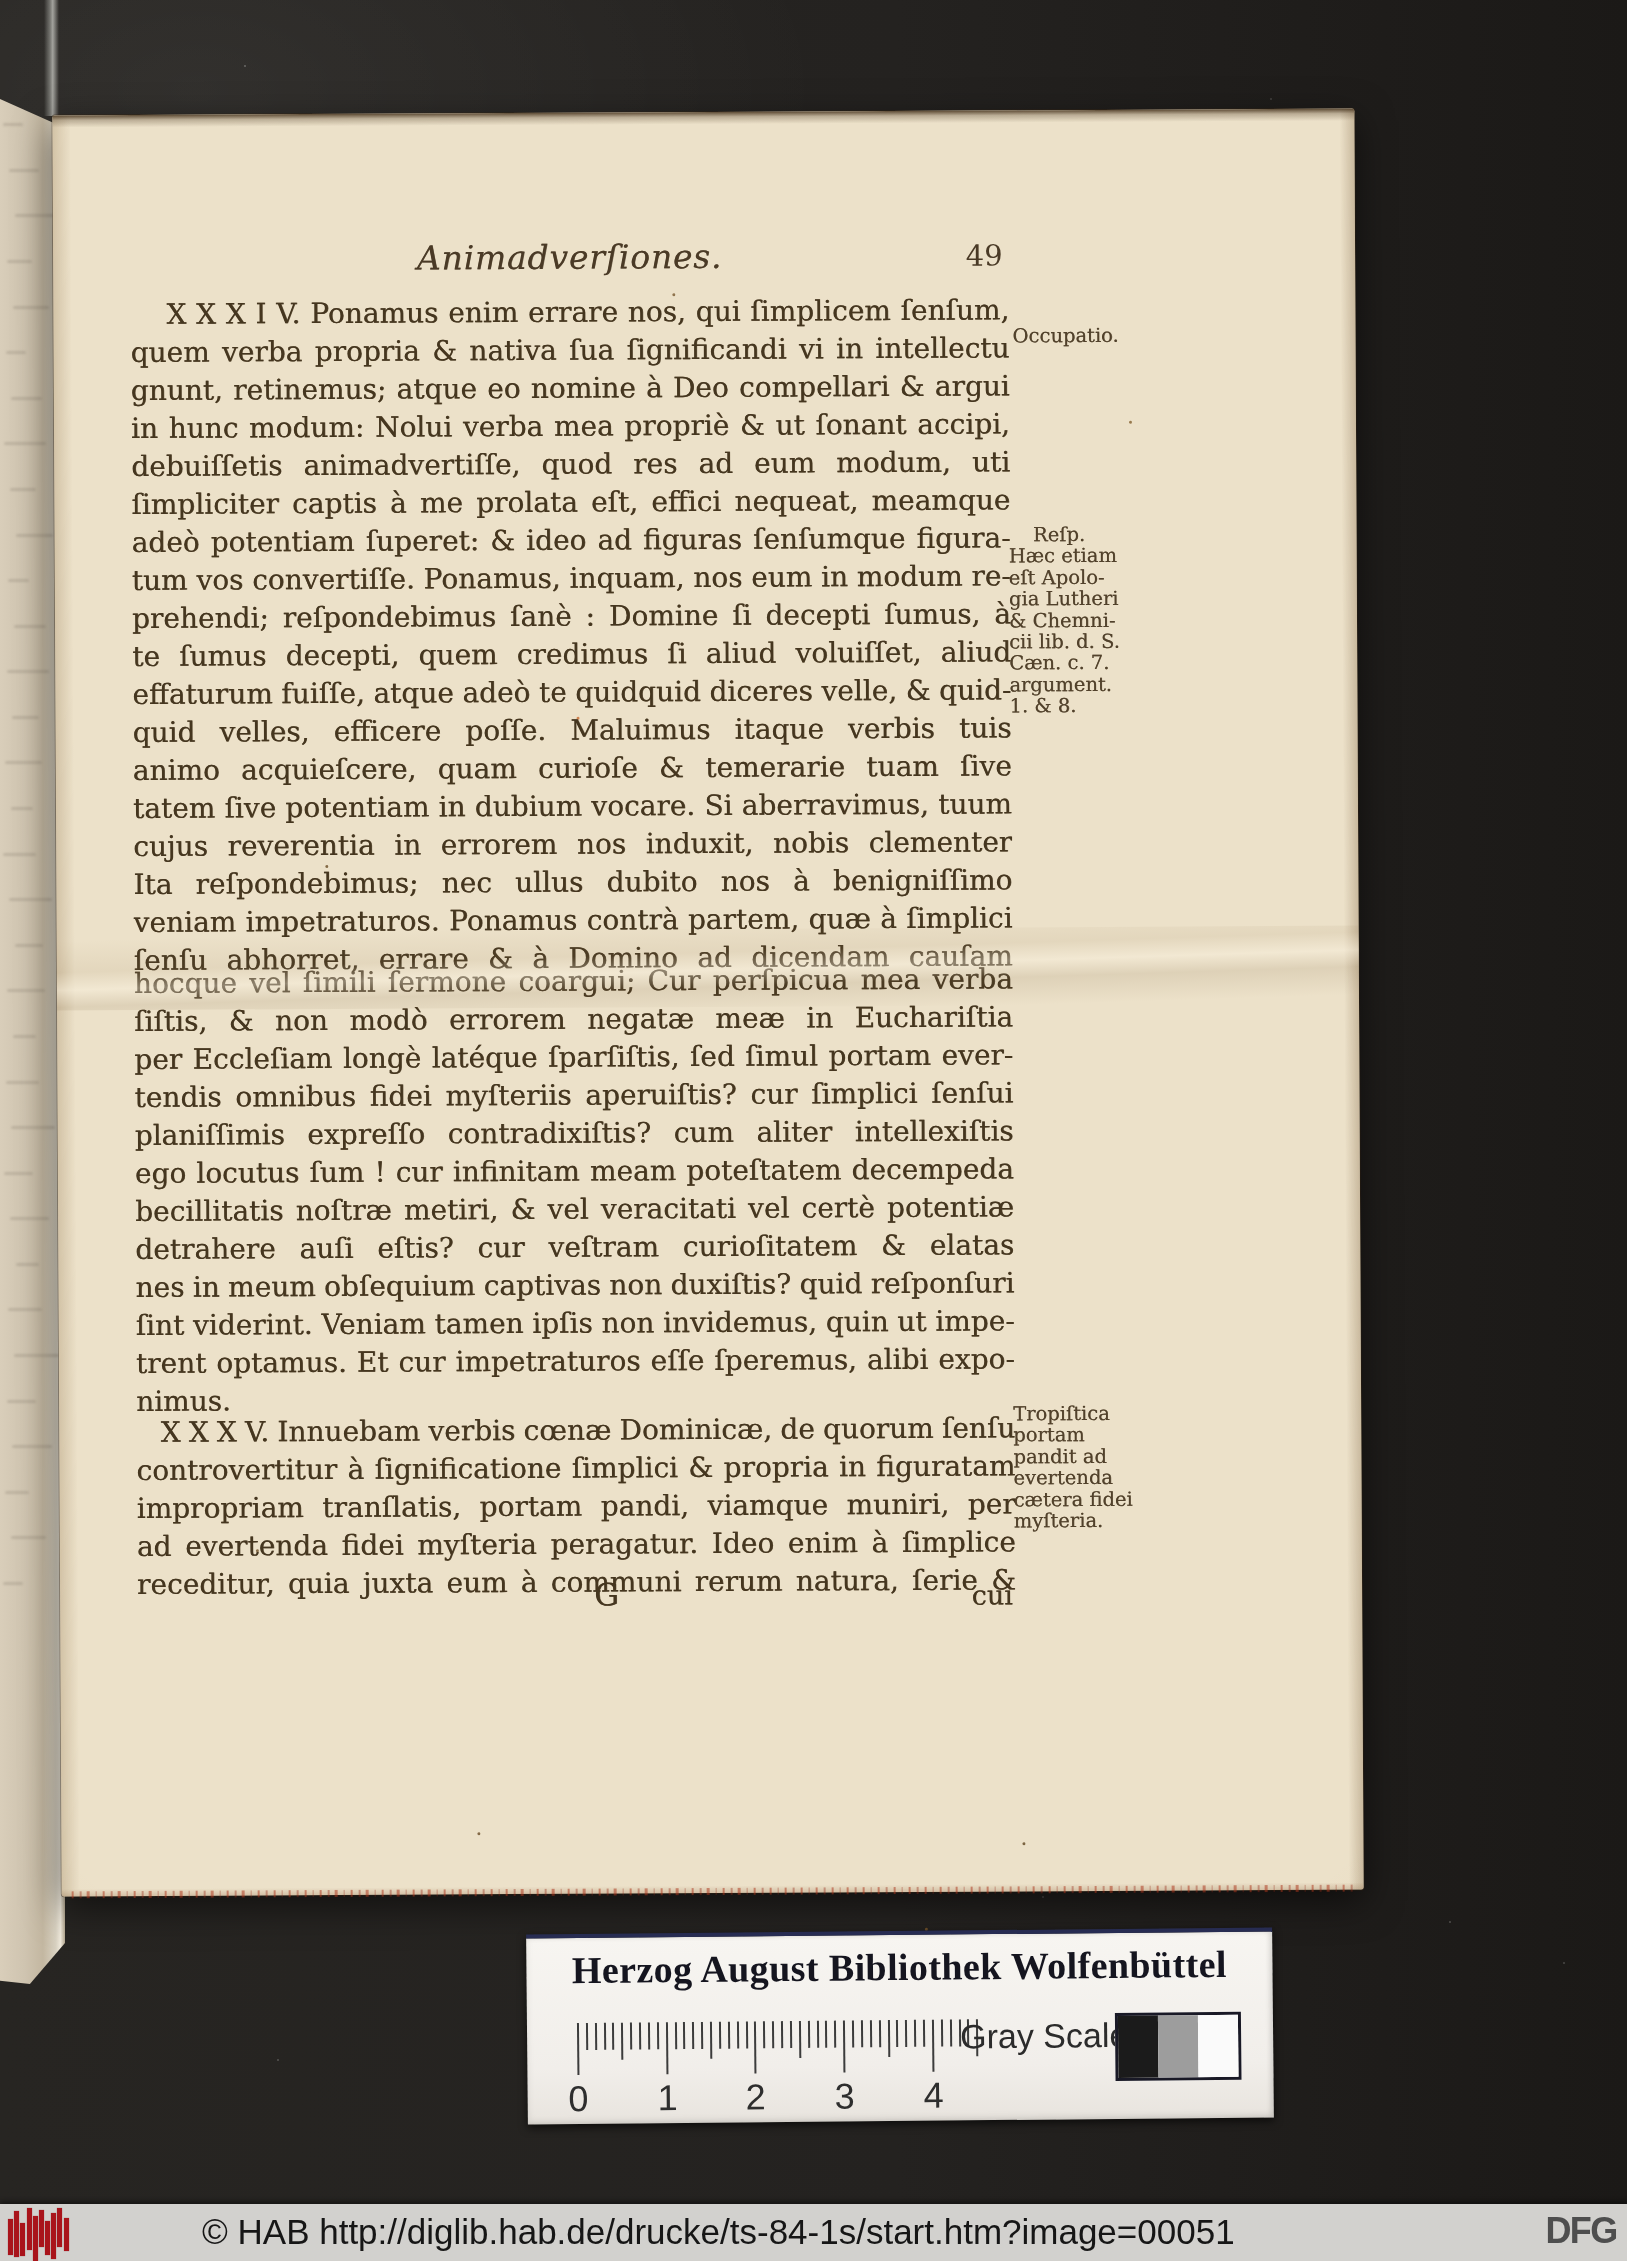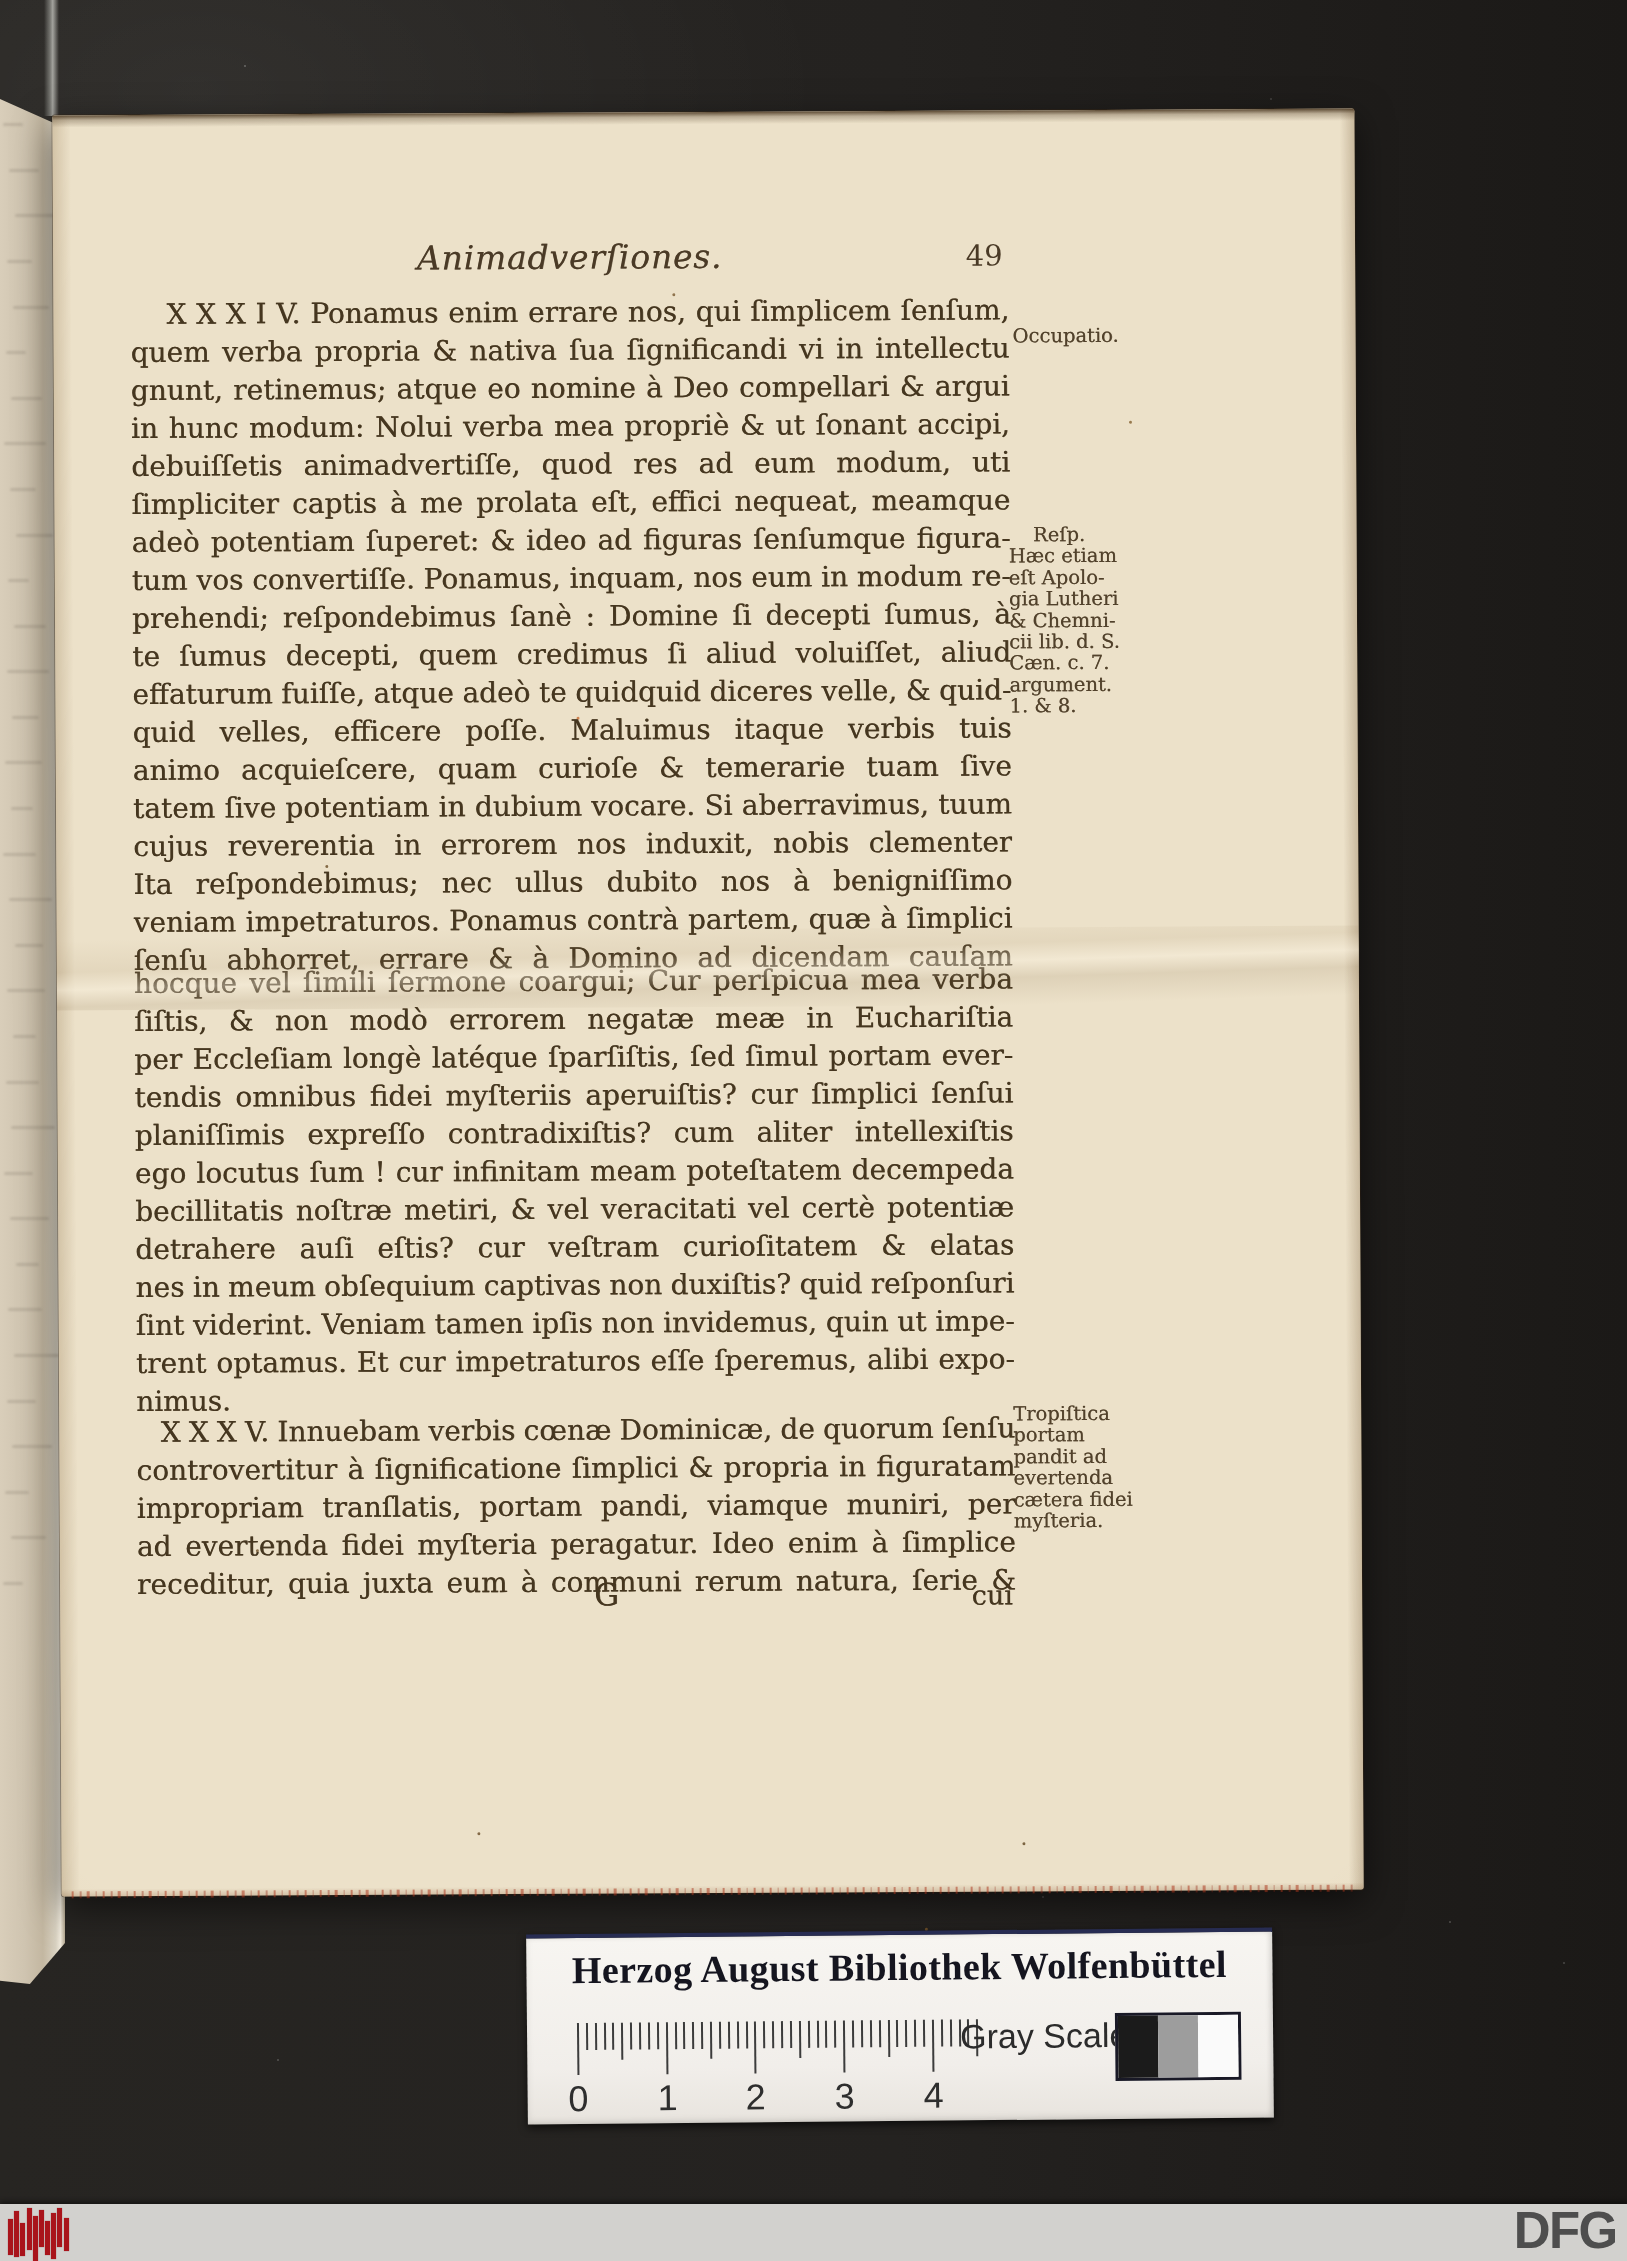--- a/index.html
+++ b/index.html
@@ -98,21 +98,21 @@
   .gs-patch{position:absolute;left:588px;top:80px;width:120px;height:62px;border:3.3px solid #191926;
     display:flex;background:#fff;}
   .gs-black{flex:1;background:#1b1b1b;} .gs-gray{flex:1;background:#9d9d9d;} .gs-white{flex:1;background:#fafafa;}
 
   
   .footer{position:absolute;left:0;top:2204px;width:1628px;height:57px;background:#d2d1ce;
     box-shadow:0 -3.3px 4.9px rgba(0,0,0,.45);}
   .copyright{position:absolute;left:202px;top:50%;transform:translateY(-52%);
     font-family:"Liberation Sans",sans-serif;font-size:35px;color:#161616;}
   .dfg{position:absolute;right:11.4px;top:50%;transform:translateY(-54%);
-    font-family:"Liberation Sans",sans-serif;font-weight:800;font-size:51px;color:#4e4e4e;letter-spacing:-1.6px;}
+    font-family:"Liberation Sans",sans-serif;font-weight:800;font-size:36px;color:#4e4e4e;letter-spacing:-1.6px;}
   .barcode{position:absolute;left:8.1px;top:4.1px;width:68px;height:50px;}
   .bar{position:absolute;width:4.9px;background:#a9141b;box-shadow:0 0 0.8px rgba(120,10,14,.8);}
 </style>
 </head>
 <body>
 
 <div class="stage">
 
   <div class="bg-specks"></div>
 
@@ -309,17 +309,18 @@
         <div class="bar" style="left: 6.2px; top: 3.3px; height: 46px;"></div>
         <div class="bar" style="left: 12.4px; top: 14.7px; height: 33px;"></div>
         <div class="bar" style="left: 18.6px; top: 0px; height: 42px;"></div>
         <div class="bar" style="left: 25px; top: 8.1px; height: 47px;"></div>
         <div class="bar" style="left: 31px; top: 1.6px; height: 37px;"></div>
         <div class="bar" style="left: 37px; top: 13px; height: 34px;"></div>
         <div class="bar" style="left: 43px; top: 4.9px; height: 46px;"></div>
         <div class="bar" style="left: 49px; top: 0px; height: 39px;"></div>
         <div class="bar" style="left: 56px; top: 9.8px; height: 33px;"></div>
       </div>
+    <div class="copyright">© HAB http://diglib.hab.de/drucke/ts-84-1s/start.htm?image=00051</div>
     <div class="dfg">DFG</div>
   </div>
 
 </div>
 
 
 </body></html>

